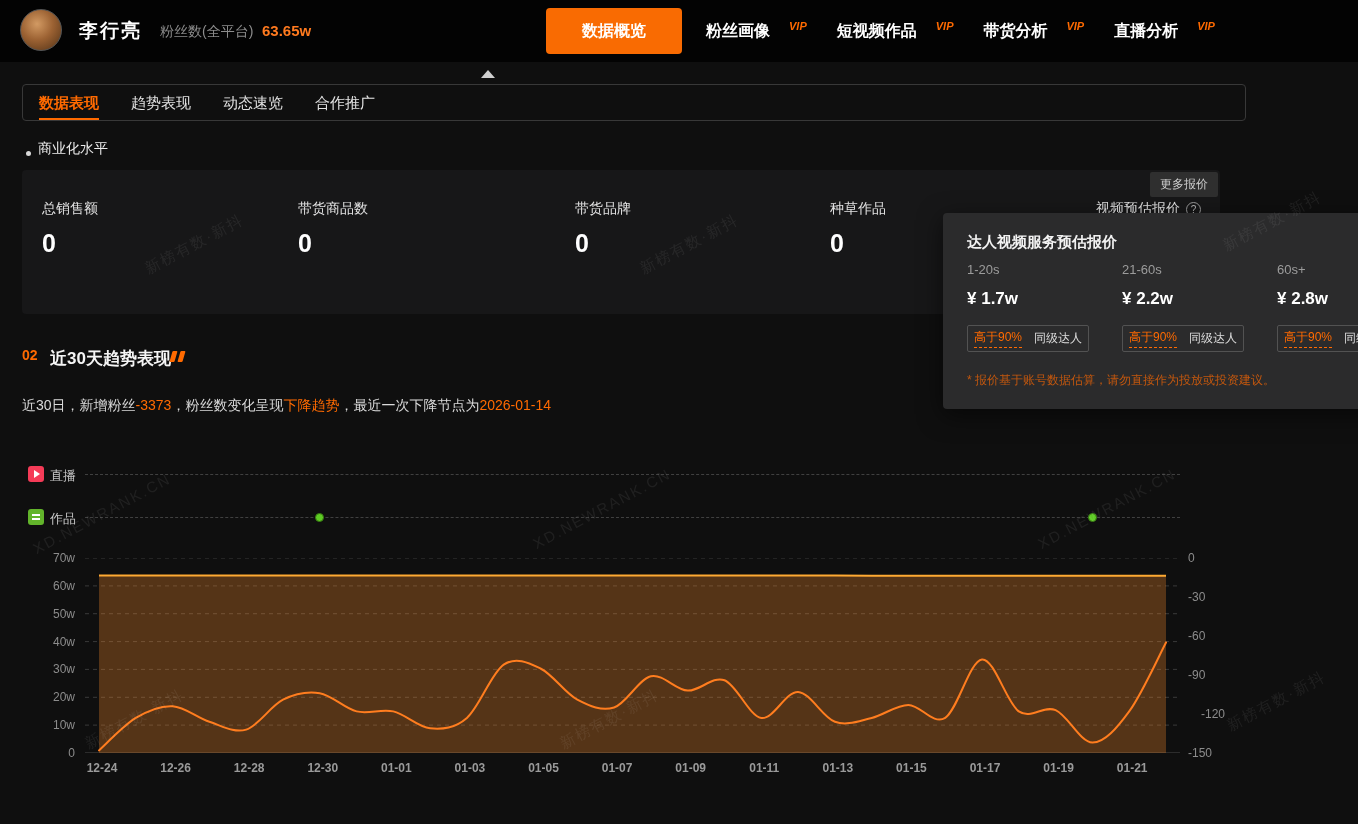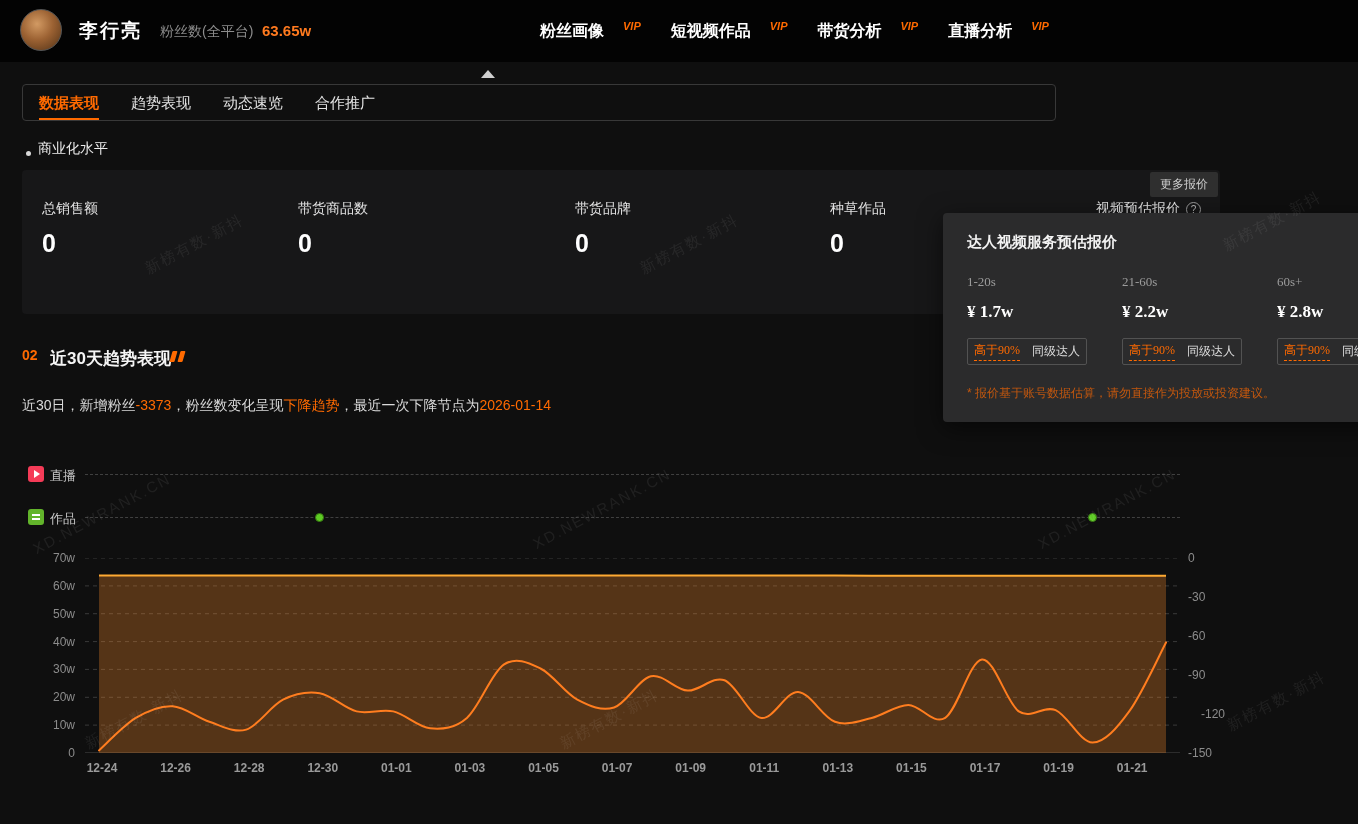--- a/index.html
+++ b/index.html
@@ -22,21 +22,21 @@
   .nav-active{width:136px;height:46px;background:#f96b02;color:#fff;font-size:16px;font-weight:bold;
     border:none;border-radius:4px;cursor:pointer;font-family:inherit;}
   .nav-item{font-size:16px;font-weight:bold;color:#fff;cursor:pointer;white-space:nowrap;}
   .nav-item:first-of-type{margin-left:-6px;}
   .vip{color:#ff6a00;font-style:italic;font-size:11px;font-weight:bold;margin-left:19px;vertical-align:super;}
 
   .caret{position:absolute;left:481px;top:70px;width:0;height:0;
     border-left:7px solid transparent;border-right:7px solid transparent;border-bottom:8px solid #cfcfcf;}
 
   
-  .tabbar{position:absolute;left:22px;top:84px;width:1034px;height:37px;border:1px solid #383838;
+  .tabbar{position:absolute;left:22px;top:84px;width:1224px;height:37px;border:1px solid #383838;
     border-radius:4px;display:flex;align-items:center;padding-left:16px;gap:32px;box-sizing:border-box;}
   .tab{font-size:15px;color:#e3e3e3;cursor:pointer;height:35px;line-height:35px;position:relative;}
   .tab.active{color:#ff6a00;font-weight:bold;}
   .tab.active::after{content:"";position:absolute;left:0;right:0;bottom:0;height:2px;background:#ff6a00;}
 
   
   .bullet{position:absolute;left:26px;top:151px;width:5px;height:5px;border-radius:50%;background:#d8d8d8;}
   .sec-label{position:absolute;left:38px;top:140px;font-size:14px;color:#ececec;}
   .stats-card{position:absolute;left:22px;top:170px;width:1198px;height:144px;background:#171718;border-radius:4px;}
   .more-btn{position:absolute;left:1150px;top:172px;background:#2f2f2f;color:#cfcfcf;font-size:12px;
@@ -44,21 +44,21 @@
   .st{position:absolute;top:30px;}
   .st .lb{font-size:14px;color:#e2e2e2;display:flex;align-items:center;gap:6px;white-space:nowrap;}
   .st .vl{margin-top:11px;font-size:25px;font-weight:bold;color:#fff;}
   .info{width:15px;height:15px;border:1px solid #9a9a9a;border-radius:50%;color:#b5b5b5;font-size:10px;
     line-height:13px;text-align:center;display:inline-block;box-sizing:border-box;cursor:pointer;}
 
   
   .popup{position:absolute;left:943px;top:213px;width:432px;background:#2b2b2c;border-radius:4px;
     box-shadow:0 6px 24px rgba(0,0,0,0.55);padding:20px 24px;box-sizing:border-box;z-index:20;}
   .popup-title{font-size:15px;font-weight:bold;color:#f2f2f2;}
-  .pcols{display:flex;margin-top:22px;font-family:Liberation Serif, serif;}
+  .pcols{display:flex;margin-top:10px;}
   .pcol{width:155px;flex:0 0 155px;}
   .pdur{font-size:13px;color:#9c9c9c;}
   .pprice{margin-top:12px;font-size:17px;font-weight:bold;color:#fff;}
   .pbadge{margin-top:16px;display:inline-flex;align-items:center;gap:12px;border:1px solid #525252;
     border-radius:2px;padding:3px 6px;font-size:12px;white-space:nowrap;}
   .pct{color:#ff6a00;border-bottom:1px dashed #ff6a00;padding-bottom:1px;}
   .peer{color:#dcdcdc;}
   .pfoot{margin-top:20px;font-size:12px;color:#c2570e;}
 
   
@@ -101,20 +101,21 @@
 <body>
 
 <div class="page">
 
   <div class="hdr">
     <div class="avatar"></div>
     <div class="name">李行亮</div>
     <div class="fans-label">粉丝数(全平台)</div>
     <div class="fans-value">63.65w</div>
     <div class="nav">
+      <button class="nav-active">数据概览</button>
       <div class="nav-item"><span>粉丝画像</span><span class="vip">VIP</span></div>
       <div class="nav-item"><span>短视频作品</span><span class="vip">VIP</span></div>
       <div class="nav-item"><span>带货分析</span><span class="vip">VIP</span></div>
       <div class="nav-item"><span>直播分析</span><span class="vip">VIP</span></div>
     </div>
   </div>
 
   <div class="caret"></div>
 
   <div class="tabbar">

